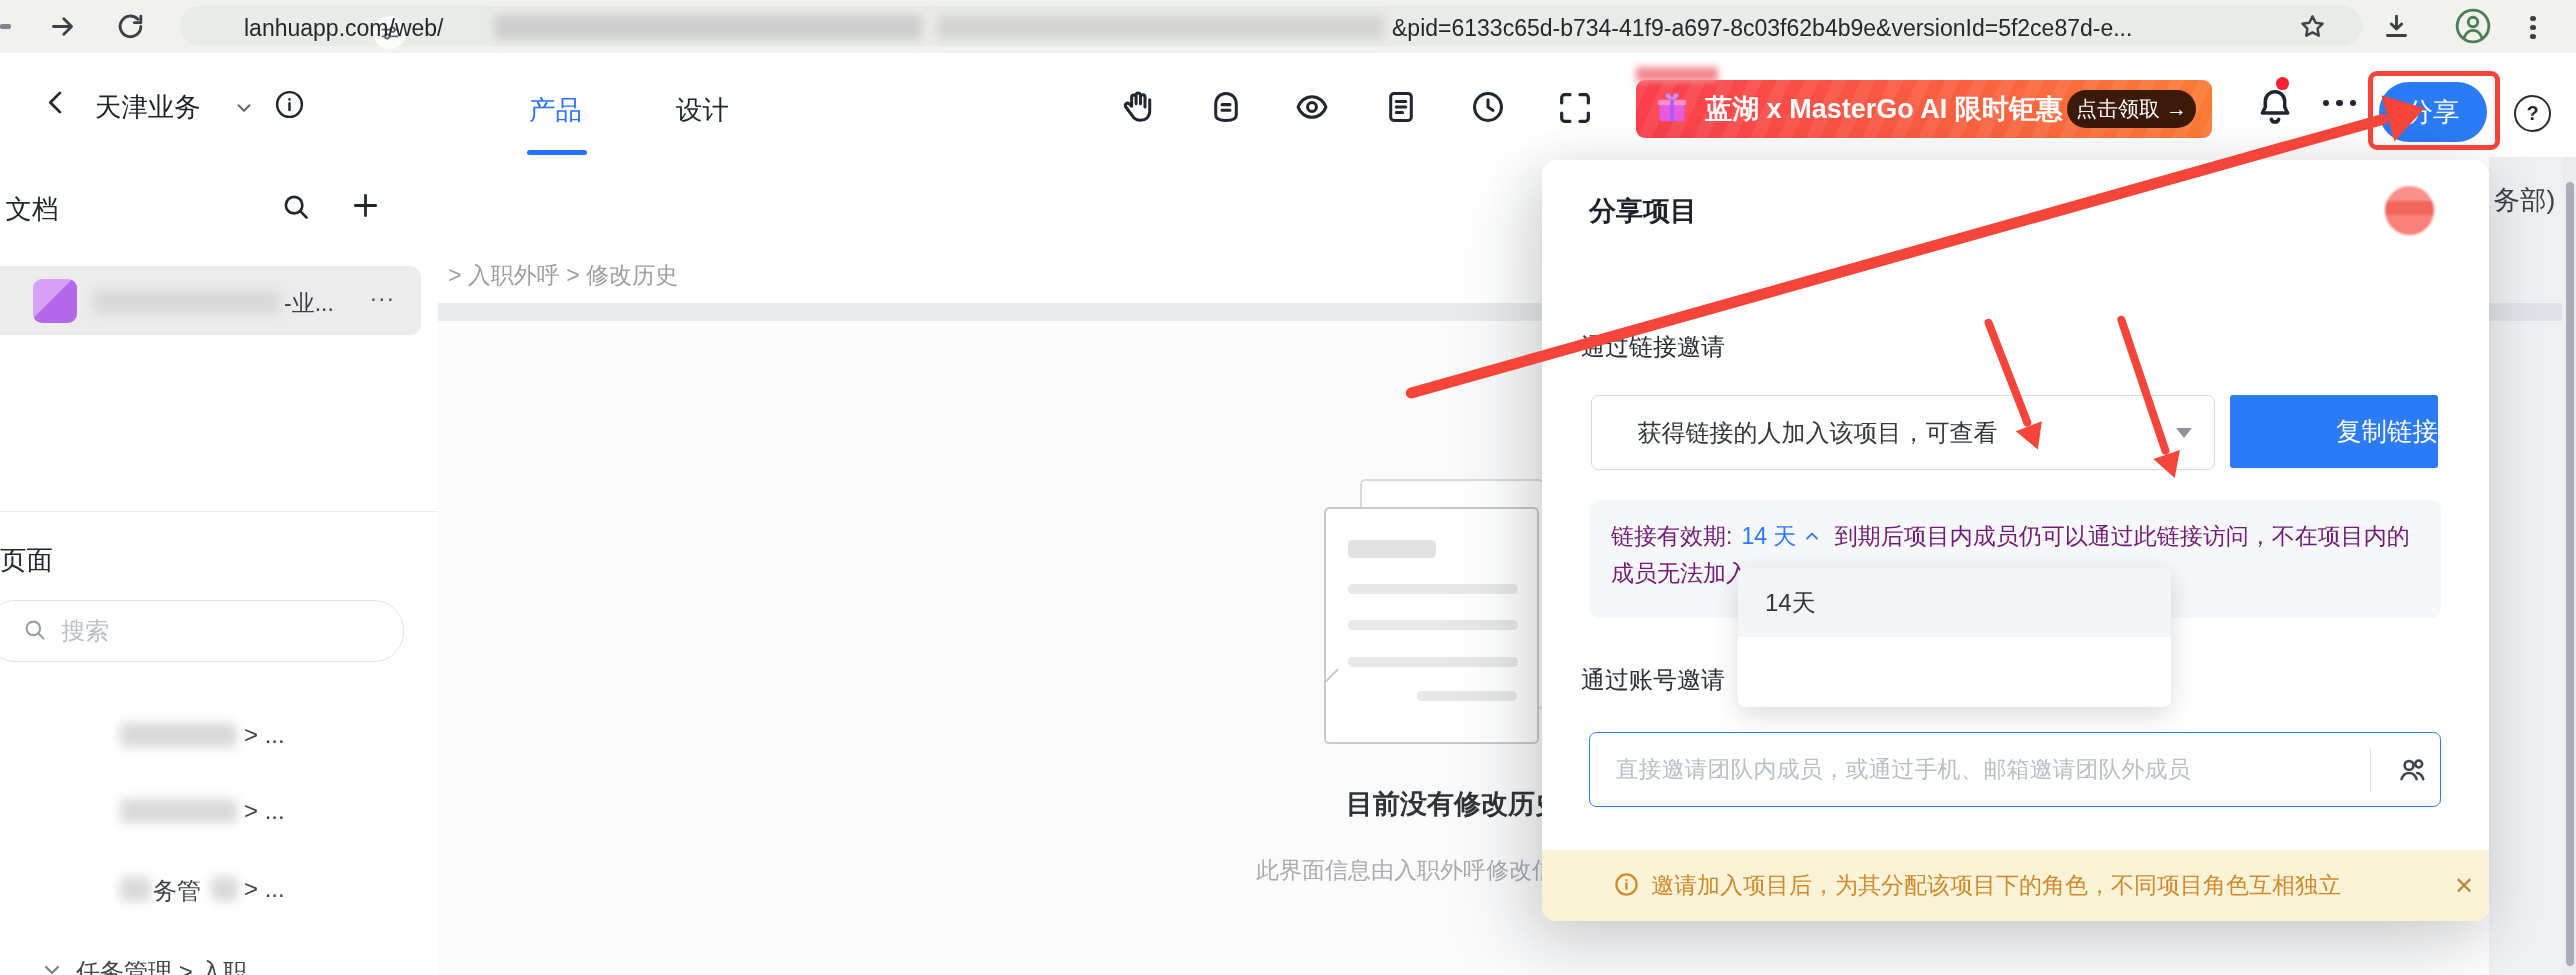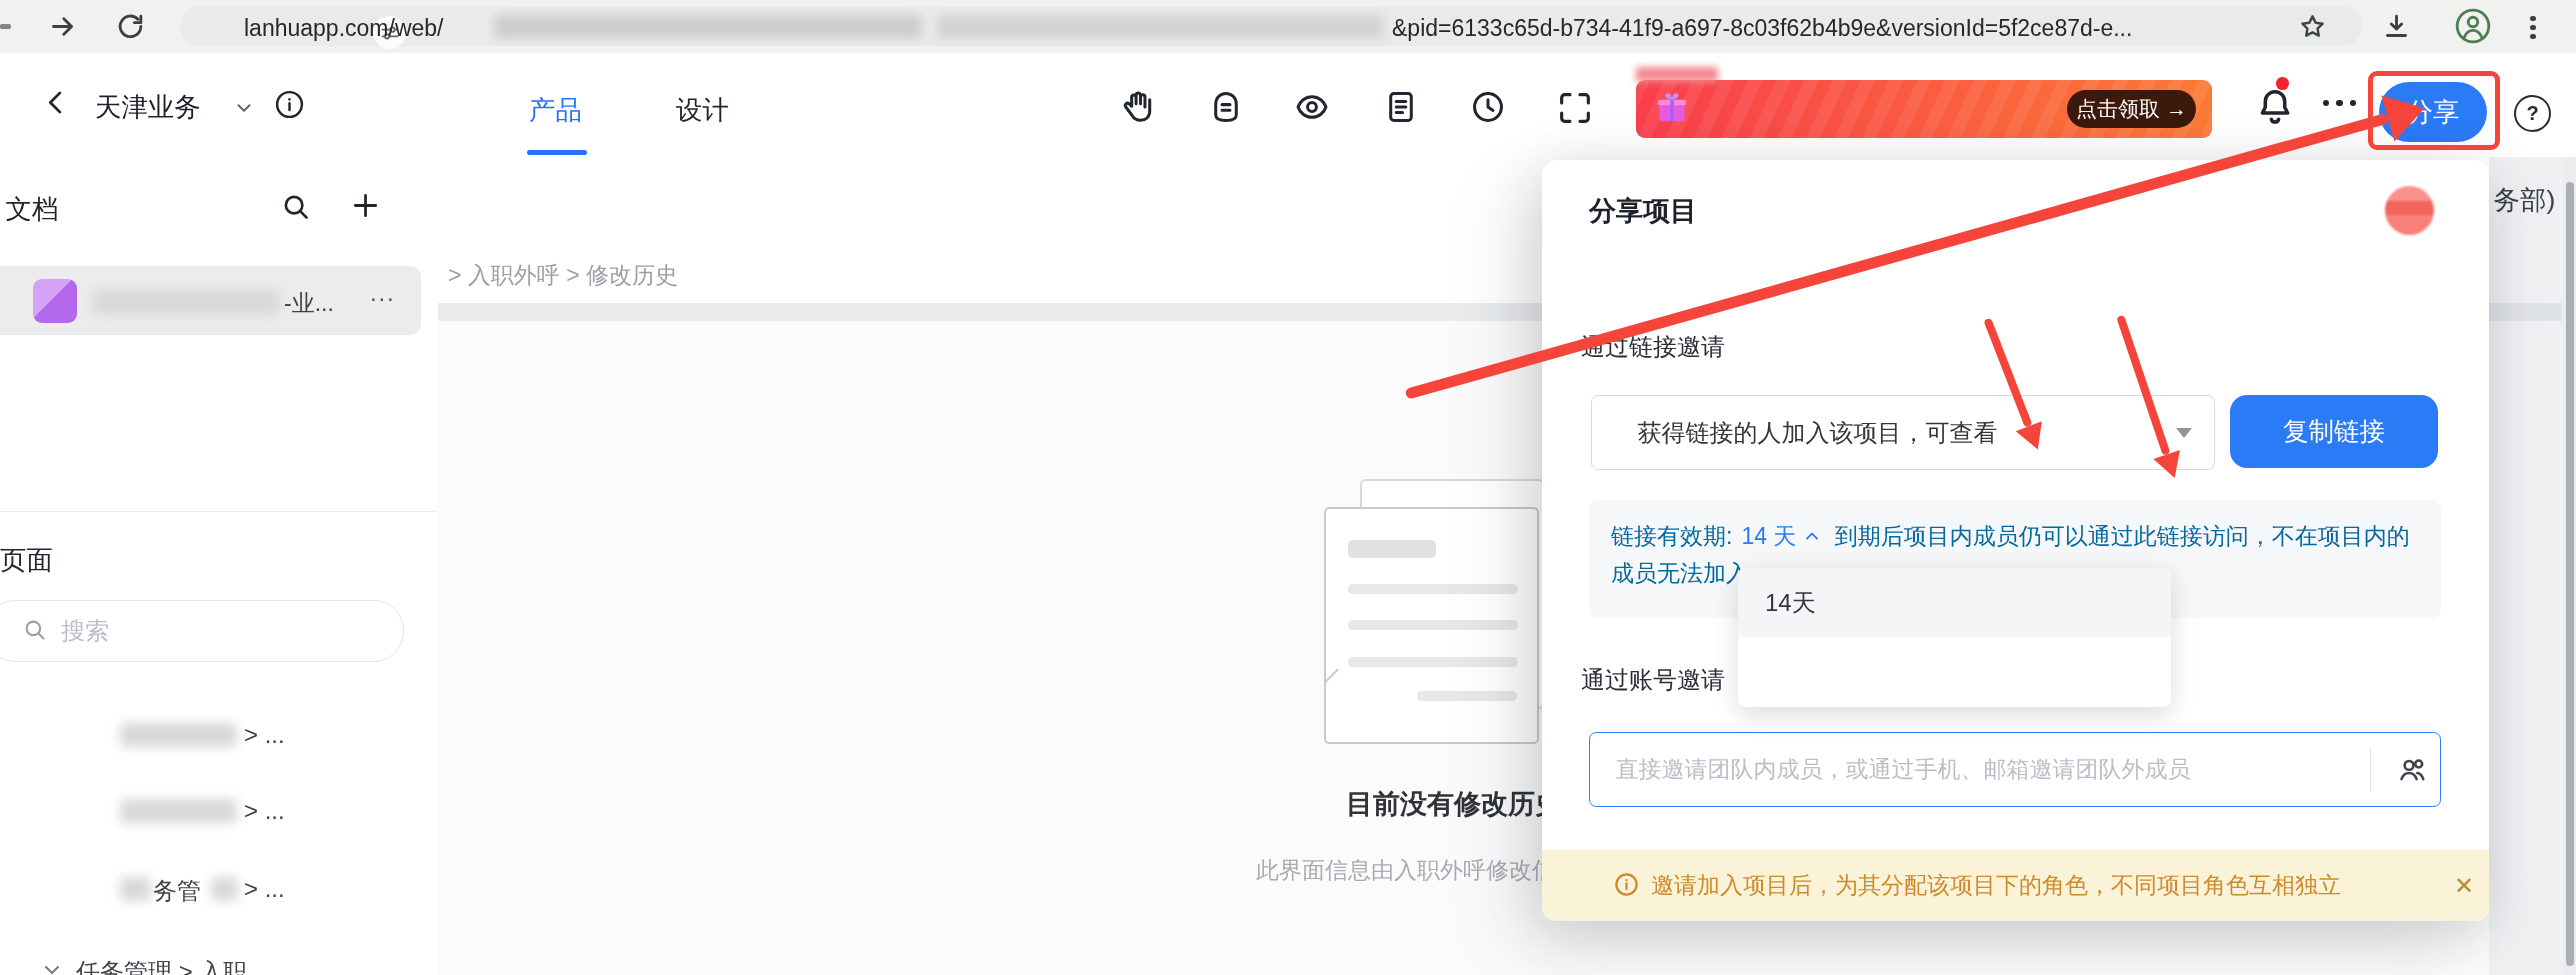--- a/index.html
+++ b/index.html
@@ -54,24 +54,24 @@
   
   .dialog{left:1542px;top:160px;width:947px;height:761px;background:#fff;border-radius:14.6px;
     box-shadow:0 11px 55px rgba(31,35,41,.18), -36px 27px 73px rgba(31,35,41,.08);}
   .dlg-title{font-size:27px;font-weight:600;color:#1d2129;}
   .avatar{left:843px;top:25.5px;width:49px;height:49px;border-radius:50%;
     background:linear-gradient(180deg,#f8918a 0 30%,#f2655c 30% 60%,#f88078 60%);filter:blur(1.1px);}
   .dlg-label{font-size:24px;color:#2a2e36;}
   .select-box{left:49px;top:235px;width:602px;height:73px;border:1.4px solid #d8dadf;border-radius:7.3px;background:#fff;padding-left:20px;}
   .select-text{font-size:24px;color:#33373d;}
   .caret-dn{width:0;height:0;border-left:8.2px solid transparent;border-right:8.2px solid transparent;border-top:10px solid #8f949c;}
-  .copy-btn{left:688px;top:235px;width:208px;height:73px;border-radius:17px;background:#2b7bf6;color:#fff;
-    font-size:25.5px;justify-content:center;}
+  .copy-btn{left:688px;top:235px;width:208px;height:73px;border-radius:3px;background:#2b7bf6;color:#fff;
+    font-size:25.5px;justify-content:flex-end;}
   .info-box{left:47px;top:340px;width:852px;height:118px;background:#f6f7f9;border-radius:9px;}
-  .info-text{font-size:23px;color:#0369a1;white-space:nowrap;}
+  .info-text{font-size:23px;color:#701a75;white-space:nowrap;}
   .link-blue{color:#2979ff;}
   .menu{left:196px;top:408px;width:433px;height:139px;background:#fff;border-radius:7.3px;
     box-shadow:0 7.3px 25.5px rgba(0,0,0,.14);overflow:hidden;}
   .menu-item{width:433px;height:69px;font-size:24px;color:#33373d;}
   .menu-item.sel{background:#f3f5f7;}
   .invite-input{left:47px;top:572px;width:850px;height:73px;border:1.8px solid #2b7bf6;border-radius:7.3px;background:#fff;}
   .placeholder{font-size:23px;color:#b9bec8;white-space:nowrap;}
   .warn-bar{left:0;top:690px;width:947px;height:71px;background:#fbf3d7;border-radius:0 0 14.6px 14.6px;}
   .warn-text{font-size:23px;color:#cf8a2d;white-space:nowrap;}
   
@@ -200,20 +200,21 @@
 
     <div class="ab promo flex">
       <div style="margin-left:16.4px;">
         <svg width="40" height="40" viewBox="0 0 24 24">
             <rect x="4.5" y="9.5" width="15" height="10.5" rx="1.5" fill="#e55adf"></rect>
             <rect x="3.5" y="7" width="17" height="3.4" rx="1.2" fill="#ff8ad2"></rect>
             <rect x="11" y="7" width="2" height="13" fill="#a55bff"></rect>
             <path d="M12 7c-4 0-5.2-3.6-2.6-3.8C11 3 12 5 12 7zm0 0c4 0 5.2-3.6 2.6-3.8C13 3 12 5 12 7z" fill="#c98bff"></path>
           </svg>
       </div>
+      <span class="promo-title" style="margin-left:12.8px;">蓝湖 x MasterGo AI 限时钜惠</span>
       <div class="promo-cta flex" style="position:absolute;left:431px;top:10px;">
         <span>点击领取 →</span>
       </div>
     </div>
 
     <div class="ab" style="left:2253px;top:31px;">
       <svg class="ic" width="44" height="44" viewBox="0 0 24 24" style="stroke-width:1.9;">
           <path d="M12 4.2a5.3 5.3 0 0 1 5.3 5.3v3.2l1.6 3.1H5.1l1.6-3.1V9.5A5.3 5.3 0 0 1 12 4.2z"></path>
           <path d="M10 19.3a2.1 2.1 0 0 0 4 0"></path>
         </svg>

